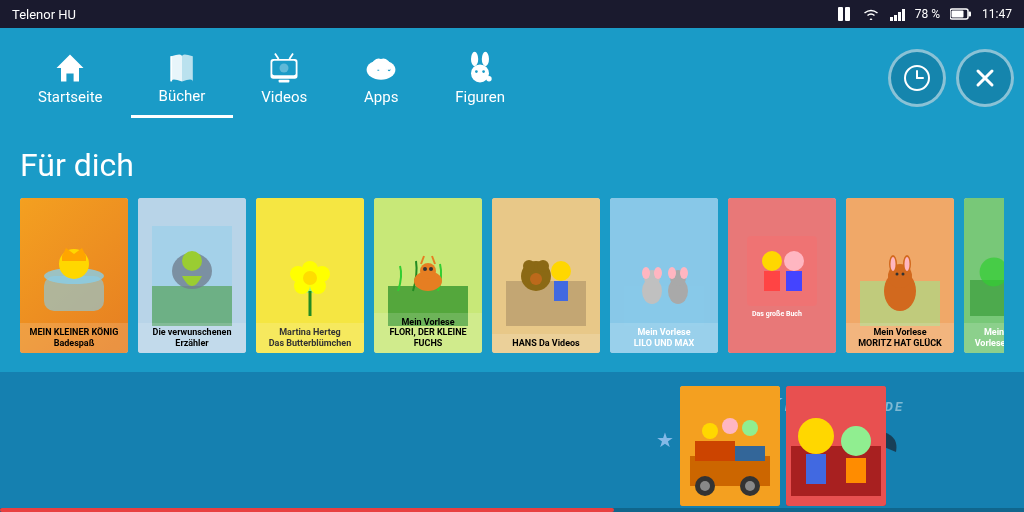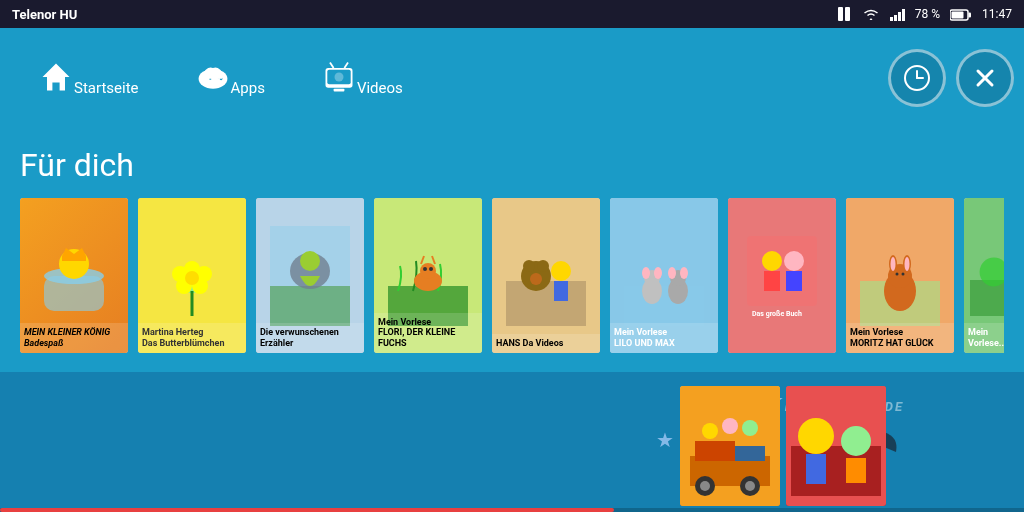--- a/index.html
+++ b/index.html
@@ -16,26 +16,26 @@
       background: #1a1a2e;
       height: 28px;
       display: flex;
       align-items: center;
       justify-content: space-between;
       padding: 0 12px;
       color: white;
       font-size: 13px;
     }
     .status-bar-left {
-      font-weight: 700;
+      font-weight: 400;
       text-align: center;
     }
     .status-bar-right {
       display: flex;
-      align-items: flex-end;
+      align-items: center;
       gap: 10px;
       font-size: 12px;
     }
     .signal-bars {
       display: inline-flex;
       align-items: flex-end;
       gap: 1px;
       height: 14px;
     }
     .signal-bars span {
@@ -49,22 +49,22 @@
       background: #1a9bc7;
       height: 100px;
       display: flex;
       align-items: center;
       justify-content: flex-start;
       padding: 0 10px;
       gap: 0;
     }
     .nav-item {
       display: flex;
-      flex-direction: row;
-      align-items: flex-end;
+      flex-direction: column;
+      align-items: center;
       justify-content: center;
       padding: 10px 28px;
       cursor: pointer;
       color: white;
       text-decoration: none;
       position: relative;
     }
     .nav-item.active {
       border-bottom: 3px solid white;
     }
@@ -129,33 +129,33 @@
       align-items: center;
       justify-content: center;
       font-size: 11px;
       text-align: center;
       font-weight: bold;
       padding: 6px;
       position: relative;
     }
 
     
-    .book-1 { background: linear-gradient(135deg, #f4a020, #e67e22); font-style: italic; }
+    .book-1 { background: linear-gradient(135deg, #f4a020, #e67e22); }
     .book-2 { background: #f5e642; }
     .book-3 { background: #b8d4e8; }
     .book-4 { background: #c8e878; }
     .book-5 { background: #e8c888; }
     .book-6 { background: #88c8e8; }
     .book-7 { background: #e87878; }
     .book-8 { background: #f0a868; }
     .book-9 { background: #78c878; }
 
     .book-title-text {
       font-size: 9px;
-      text-align: left;
+      text-align: center;
       padding: 4px;
       position: absolute;
       bottom: 0;
       left: 0;
       right: 0;
       background: rgba(255,255,255,0.15);
       line-height: 1.2;
     }
 
     
@@ -260,47 +260,70 @@
 
 <div class="nav-bar">
 
   <div class="nav-item">
     <svg class="home-icon-svg" viewBox="0 0 40 40">
       <path d="M20 5 L35 20 L30 20 L30 35 L24 35 L24 26 L16 26 L16 35 L10 35 L10 20 L5 20 Z" fill="white"></path>
     </svg>
     <span class="nav-label">Startseite</span>
   </div>
 
+  <div class="nav-item active">
+    <svg class="book-icon-svg" viewBox="0 0 40 40">
+      <path d="M8 8 Q20 4 20 8 L20 36 Q8 32 8 36 Z" fill="white" opacity="0.9"></path>
+      <path d="M32 8 Q20 4 20 8 L20 36 Q32 32 32 36 Z" fill="white" opacity="0.7"></path>
+      <rect x="7" y="8" width="2" height="28" fill="white"></rect>
+    </svg>
+    <span class="nav-label">Bücher</span>
+  </div>
+
+  <div class="nav-item">
+    <svg class="tv-icon-svg" viewBox="0 0 40 40">
+      <rect x="5" y="10" width="30" height="22" rx="3" fill="white"></rect>
+      <rect x="7" y="12" width="26" height="16" rx="2" fill="#1a9bc7"></rect>
+      <rect x="14" y="33" width="12" height="3" rx="1" fill="white"></rect>
+
+      <line x1="14" y1="10" x2="10" y2="4" stroke="white" stroke-width="2"></line>
+      <line x1="26" y1="10" x2="30" y2="4" stroke="white" stroke-width="2"></line>
+
+      <circle cx="20" cy="20" r="5" fill="white" opacity="0.3"></circle>
+    </svg>
+    <span class="nav-label">Videos</span>
+  </div>
 
   <div class="nav-item">
     <svg class="game-icon-svg" viewBox="0 0 40 40">
       <ellipse cx="20" cy="22" rx="16" ry="11" fill="white"></ellipse>
       <rect x="14" y="19" width="6" height="2" fill="#1a9bc7"></rect>
       <rect x="16" y="17" width="2" height="6" fill="#1a9bc7"></rect>
       <circle cx="26" cy="20" r="1.5" fill="#1a9bc7"></circle>
       <circle cx="29" cy="22" r="1.5" fill="#1a9bc7"></circle>
       <path d="M10 22 Q8 16 12 12 Q16 8 20 10 Q24 8 28 12 Q32 16 30 22" fill="white" stroke="none"></path>
     </svg>
     <span class="nav-label">Apps</span>
   </div>
 
   <div class="nav-item">
-    <svg class="tv-icon-svg" viewBox="0 0 40 40">
-      <rect x="5" y="10" width="30" height="22" rx="3" fill="white"></rect>
-      <rect x="7" y="12" width="26" height="16" rx="2" fill="#1a9bc7"></rect>
-      <rect x="14" y="33" width="12" height="3" rx="1" fill="white"></rect>
-
-      <line x1="14" y1="10" x2="10" y2="4" stroke="white" stroke-width="2"></line>
-      <line x1="26" y1="10" x2="30" y2="4" stroke="white" stroke-width="2"></line>
-
-      <circle cx="20" cy="20" r="5" fill="white" opacity="0.3"></circle>
-    </svg>
-    <span class="nav-label">Videos</span>
-  </div>
-
+    <svg class="rabbit-icon-svg" viewBox="0 0 40 40">
+
+      <ellipse cx="14" cy="10" rx="4" ry="8" fill="white"></ellipse>
+      <ellipse cx="26" cy="10" rx="4" ry="8" fill="white"></ellipse>
+
+      <ellipse cx="20" cy="26" rx="10" ry="10" fill="white"></ellipse>
+
+      <circle cx="16" cy="24" r="1.5" fill="#1a9bc7"></circle>
+      <circle cx="24" cy="24" r="1.5" fill="#1a9bc7"></circle>
+
+      <circle cx="30" cy="32" r="3" fill="white"></circle>
+    </svg>
+    <span class="nav-label">Figuren</span>
+  </div>
 
 
   <div class="nav-right">
     <div class="nav-circle-btn">
       <svg width="30" height="30" viewBox="0 0 30 30" fill="white">
         <circle cx="15" cy="15" r="12" stroke="white" stroke-width="2" fill="none"></circle>
         <line x1="15" y1="15" x2="15" y2="8" stroke="white" stroke-width="2" stroke-linecap="round"></line>
         <line x1="15" y1="15" x2="21" y2="15" stroke="white" stroke-width="2" stroke-linecap="round"></line>
       </svg>
     </div>
@@ -322,51 +345,51 @@
         <svg width="80" height="100" viewBox="0 0 80 100">
 
           <rect x="10" y="50" width="60" height="35" rx="10" fill="#87ceeb" opacity="0.6"></rect>
           <ellipse cx="40" cy="50" rx="30" ry="8" fill="#87ceeb" opacity="0.8"></ellipse>
           <circle cx="40" cy="38" r="15" fill="#ffd700"></circle>
 
           <path d="M28 30 L32 22 L40 28 L48 22 L52 30 Z" fill="#ffa500"></path>
           <rect x="28" y="30" width="24" height="5" fill="#ffa500"></rect>
         </svg>
         <div class="book-title-text">MEIN KLEINER KÖNIG Badespaß</div>
+      </div>
+    </div>
+
+    <div class="book-card">
+      <div class="book-cover book-3">
+        <svg width="80" height="100" viewBox="0 0 80 100">
+
+          <rect x="0" y="60" width="80" height="40" fill="#228b22" opacity="0.5"></rect>
+          <rect x="0" y="0" width="80" height="60" fill="#87ceeb" opacity="0.4"></rect>
+          <ellipse cx="40" cy="45" rx="20" ry="18" fill="#708090" opacity="0.8"></ellipse>
+          <circle cx="40" cy="35" r="10" fill="#9acd32"></circle>
+          <path d="M30 50 Q40 70 50 50" fill="#9acd32"></path>
+        </svg>
+        <div class="book-title-text">Die verwunschenen Erzähler</div>
       </div>
     </div>
 
     <div class="book-card">
       <div class="book-cover book-2">
         <svg width="80" height="100" viewBox="0 0 80 100">
 
           <circle cx="40" cy="55" r="12" fill="#90ee90"></circle>
           <circle cx="40" cy="43" r="8" fill="yellow"></circle>
           <circle cx="28" cy="48" r="8" fill="yellow"></circle>
           <circle cx="52" cy="48" r="8" fill="yellow"></circle>
           <circle cx="32" cy="60" r="8" fill="yellow"></circle>
           <circle cx="48" cy="60" r="8" fill="yellow"></circle>
           <circle cx="40" cy="52" r="7" fill="#ffdd00"></circle>
           <line x1="40" y1="65" x2="40" y2="90" stroke="#228b22" stroke-width="3"></line>
         </svg>
         <div class="book-title-text" style="color:#333">Martina Herteg<br>Das Butterblümchen</div>
-      </div>
-    </div>
-
-    <div class="book-card">
-      <div class="book-cover book-3">
-        <svg width="80" height="100" viewBox="0 0 80 100">
-
-          <rect x="0" y="60" width="80" height="40" fill="#228b22" opacity="0.5"></rect>
-          <rect x="0" y="0" width="80" height="60" fill="#87ceeb" opacity="0.4"></rect>
-          <ellipse cx="40" cy="45" rx="20" ry="18" fill="#708090" opacity="0.8"></ellipse>
-          <circle cx="40" cy="35" r="10" fill="#9acd32"></circle>
-          <path d="M30 50 Q40 70 50 50" fill="#9acd32"></path>
-        </svg>
-        <div class="book-title-text">Die verwunschenen Erzähler</div>
       </div>
     </div>
 
     <div class="book-card">
       <div class="book-cover book-4">
         <svg width="80" height="100" viewBox="0 0 80 100">
 
           <rect x="0" y="60" width="80" height="40" fill="#228b22" opacity="0.7"></rect>
 
           <path d="M10 65 Q15 50 12 40" stroke="#32cd32" stroke-width="2" fill="none"></path>

